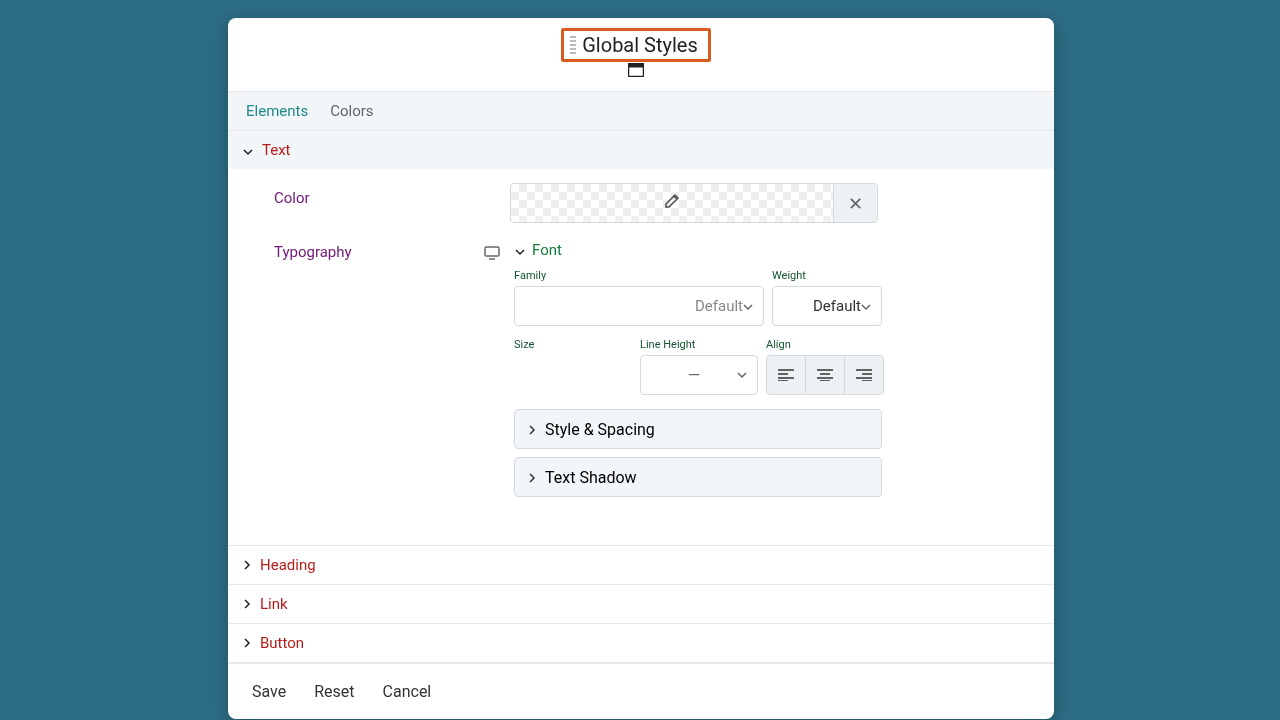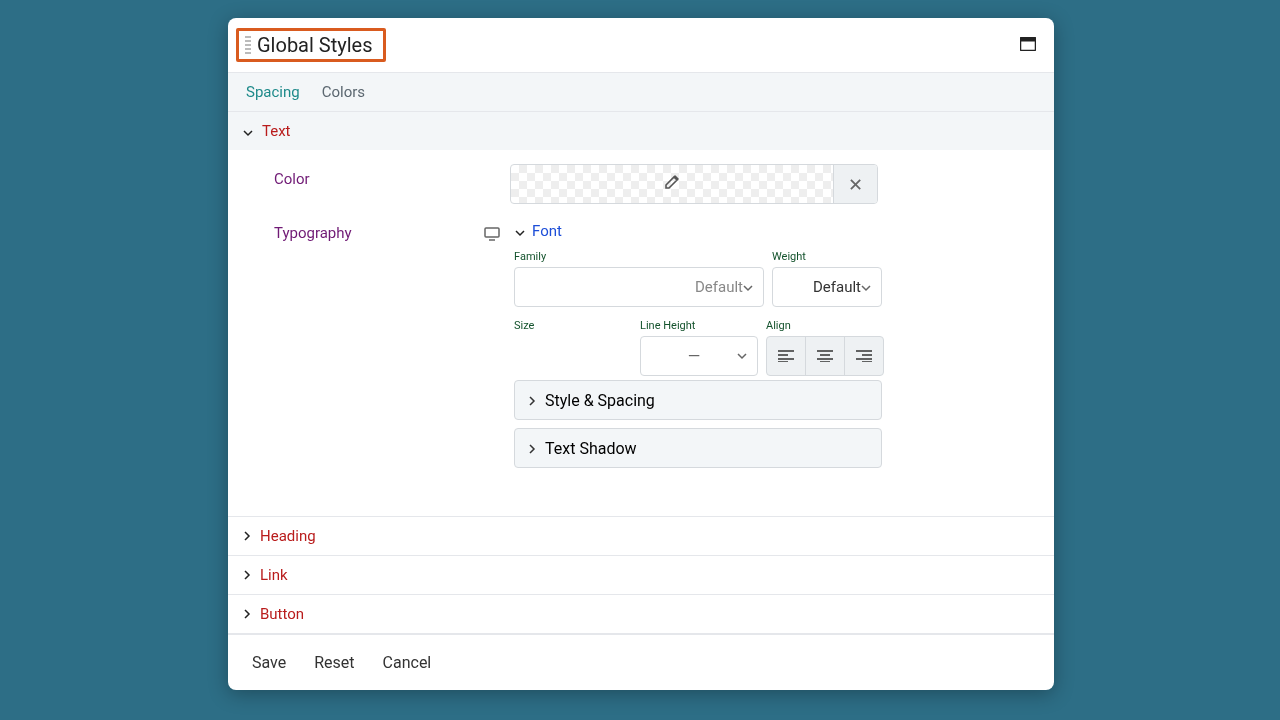--- a/index.html
+++ b/index.html
@@ -11,20 +11,21 @@
     background: #fff;
     border-radius: 8px;
     box-shadow: 0 4px 20px rgba(0,0,0,0.3);
     display: flex;
     flex-direction: column;
   }
   .header {
     display: flex; align-items: center; justify-content: space-between;
     padding: 10px 18px 10px 8px;
     border-bottom: 1px solid #e5e7eb;
+    flex-direction: column;
   }
   .title-box {
     border: 3px solid #d95b1f;
     padding: 2px 10px 2px 6px;
     display: flex; align-items: center; gap: 6px;
     border-radius: 2px;
   }
   .drag-handle {
     width: 6px; height: 18px;
     background: repeating-linear-gradient(to bottom, #bbb 0 2px, transparent 2px 4px);
@@ -86,41 +87,41 @@
     display:flex; align-items:center; justify-content:center;
     color:#666; font-size:18px;
     border-left:1px solid #d5d9dd;
   }
   .typo-col {
     flex:1;
     display:flex; gap:14px;
   }
   .device-icon { color:#666; margin-top:4px; }
   .typo-main { flex:1; }
-  .font-header { display:flex; align-items:center; gap:6px; font-size:15px; color:#1d4ed8; margin-bottom:10px; }
+  .font-header { display:flex; align-items:center; gap:6px; font-size:15px; color:#15803d; margin-bottom:10px; }
   .grid { display:grid; grid-template-columns: 250px 110px; gap:8px 8px; }
   .grid2 { display:grid; grid-template-columns: 118px 118px 118px; gap:8px 8px; margin-top:12px;}
   .lbl { font-size:11px; color:#14532d; margin-bottom:4px; }
   .select, .select-sm {
     border:1px solid #d5d9dd; border-radius:4px;
     height:40px; display:flex; align-items:center; justify-content:flex-end;
     padding:0 10px; background:#fff; cursor:pointer;
   }
   .select-text { color:#888; font-size:15px; }
   .caret { width:10px; height:10px; }
   .size-row { display:flex; align-items:stretch; }
   .size-input { border:1px solid #d5d9dd; border-radius:4px 0 0 4px; height:40px; width:64px; }
   .size-unit { border:1px solid #d5d9dd; border-left:none; border-radius:0 4px 4px 0; height:40px; width:54px; display:flex; align-items:center; justify-content:center; gap:4px; font-size:14px; color:#333;}
   .lh-select { border:1px solid #d5d9dd; border-radius:4px; height:40px; display:flex; align-items:center; justify-content:space-between; padding:0 10px;}
   .dash { flex:1; text-align:center; color:#666; }
   .align-group { display:flex; border:1px solid #d5d9dd; border-radius:4px; height:40px; background:#eef1f3;}
   .align-btn { flex:1; display:flex; align-items:center; justify-content:center; border-right:1px solid #d5d9dd; cursor:pointer;}
   .align-btn:last-child{border-right:none;}
   .accordion {
-    margin-top:4px;
+    margin-top:14px;
     border:1px solid #d5d9dd; border-radius:4px;
     background:#f3f6f8;
     height:40px;
     display:flex; align-items:center; gap:8px;
     padding:0 12px;
     cursor:pointer;
     width:368px;
   }
   .footer {
     display:flex; gap:28px;
@@ -142,21 +143,21 @@
     </div>
     <span class="window-icon">
       <svg viewBox="0 0 16 14">
           <rect x="0.5" y="0.5" width="15" height="13" rx="1" fill="none" stroke="#222" stroke-width="1.5"></rect>
           <rect x="0.5" y="0.5" width="15" height="4" fill="#222"></rect>
         </svg>
     </span>
   </div>
 
   <div class="tabs">
-    <span class="tab active">Spacing</span>
+    <span class="tab active">Elements</span>
     <span class="tab">Colors</span>
   </div>
 
   <div class="section">
     <div class="section-header grey">
       <span class="chevron">
         <svg viewBox="0 0 12 12">
             <path d="M2 4 L6 8 L10 4" fill="none" stroke="#222" stroke-width="1.5"></path>
           </svg>
       </span>

